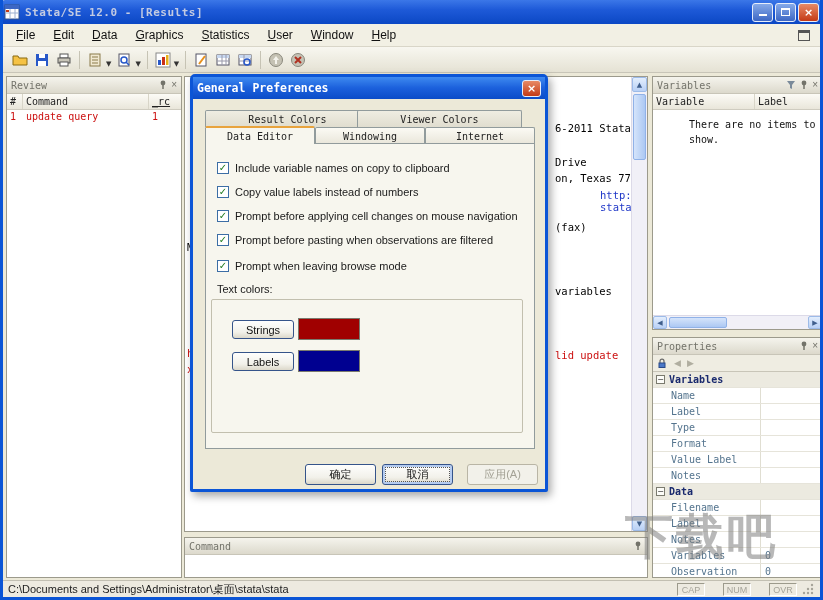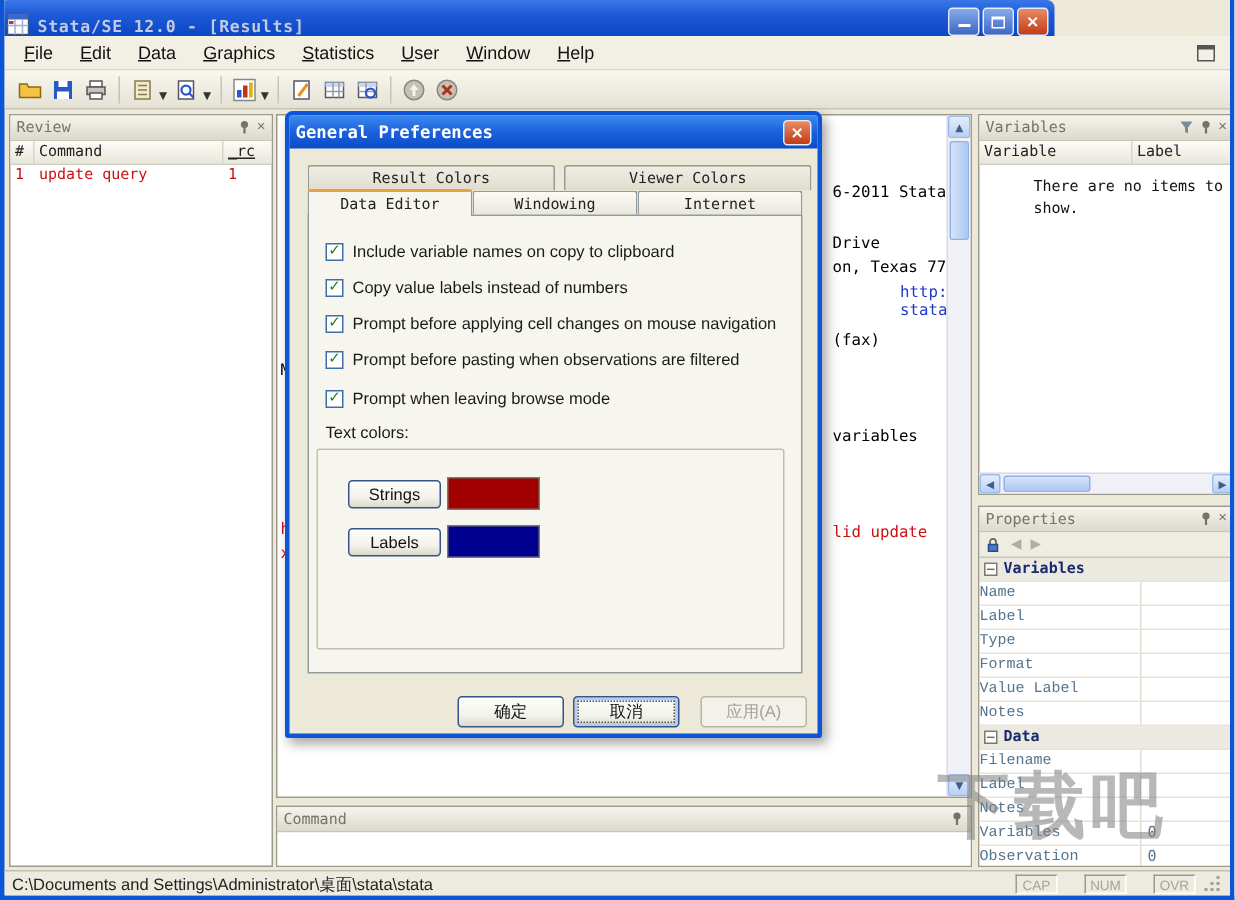--- a/index.html
+++ b/index.html
@@ -1,23 +1,23 @@
 <!DOCTYPE html>
 <html><head>
 <meta charset="utf-8">
 <style>
   * { margin:0; padding:0; box-sizing:border-box; }
   html,body { width:823px; height:600px; font-family:"Liberation Sans",sans-serif; }
   #stage { position:relative; width:823px; height:600px; background:#ECE9D8; overflow:hidden;
            border-left:3px solid #0B55D6; border-right:3px solid #0B55D6; border-bottom:3px solid #0B55D6; }
 
   
-  .titlebar { position:absolute; left:-3px; top:0; width:703px; height:24px;
+  .titlebar { position:absolute; left:-3px; top:0; width:823px; height:24px;
               background:linear-gradient(180deg,#3B77E8 0%,#1E5AD8 40%,#0B47C4 100%);
-              display:flex; align-items:flex-end; padding:0 4px; border-radius:5px 5px 0 0; }
+              display:flex; align-items:center; padding:0 4px; border-radius:5px 5px 0 0; }
   .titlebar .apptitle { margin-left:5px; font:bold 11px "DejaVu Sans Mono","Liberation Mono",monospace;
                         color:#C3CBE2; letter-spacing:0.5px; }
   .winbtns { margin-left:auto; display:flex; gap:2px; }
   .wbtn { width:21px; height:19px; border:1px solid #E6EDFA; border-radius:3px;
           background:linear-gradient(#86AAE9,#3D67C4); color:#fff; display:flex;
           align-items:center; justify-content:center; font:bold 11px "DejaVu Sans",sans-serif; }
   .wbtn.close { background:linear-gradient(#E88A66,#C43A16); }
   .glyph-min { width:8px; height:7px; border-bottom:2px solid #fff; }
   .glyph-max { width:9px; height:8px; border:1px solid #fff; border-top:2px solid #fff; }
 
@@ -62,21 +62,21 @@
   .sb-thumb { position:absolute; background:linear-gradient(90deg,#D5E4FB,#ACC8F3); border:1px solid #90B2E8; border-radius:2px; }
   .sb-thumb.h { background:linear-gradient(180deg,#D5E4FB,#ACC8F3); }
 
   
   .prow { display:flex; align-items:center; height:16px; border-bottom:1px solid #E6E4DA;
           font:10px "DejaVu Sans Mono","Liberation Mono",monospace; background:#fff; }
   .pgroup { background:#ECEAE0; color:#1A2A6E; font-weight:bold; }
   .minus { width:9px; height:9px; border:1px solid #7A7A6E; background:#FCFCF8; margin:0 4px 0 3px;
            display:inline-flex; align-items:center; justify-content:center;
            font:8px "DejaVu Sans",sans-serif; color:#333; line-height:1; }
-  .plabel { flex:1; color:#54748E; overflow:hidden; white-space:nowrap;font-family:Liberation Mono, monospace; }
+  .plabel { flex:1; color:#54748E; padding-left:18px; overflow:hidden; white-space:nowrap; }
   .pval { width:62px; border-left:1px solid #E0DED2; color:#54748E; padding-left:4px; align-self:stretch; display:flex; align-items:center; }
 
   
   .dialog { position:absolute; left:187px; top:74px; width:358px; height:418px; background:#ECE9D8;
             border:3px solid #0B55D6; border-radius:5px 5px 2px 2px; z-index:50;
             box-shadow:3px 4px 8px rgba(0,0,0,0.35); }
   .dlg-title { position:absolute; left:0; top:0; width:100%; height:22px;
                background:linear-gradient(180deg,#3E8AF0 0%,#1B60DC 50%,#0B4CC8 100%);
                display:flex; align-items:center; padding:0 4px;
                font:bold 11.5px "DejaVu Sans Mono","Liberation Mono",monospace; color:#fff; }
@@ -402,21 +402,21 @@
     <div class="dlg-title">
       <span>General Preferences</span>
       <div class="dlg-close">
           <span>×</span>
         </div>
     </div>
 
     <div class="tab back" style="left:12px;top:33px;width:165px;">
       <span>Result Colors</span>
     </div>
-    <div class="tab back" style="left:183px;top:33px;width:165px;">
+    <div class="tab back" style="left:164px;top:33px;width:165px;">
       <span>Viewer Colors</span>
     </div>
 
     <div class="tab active" style="left:12px;width:110px;">
       <span>Data Editor</span>
     </div>
     <div class="tab" style="left:122px;top:50px;width:110px;">
       <span>Windowing</span>
     </div>
     <div class="tab" style="left:232px;top:50px;width:110px;">

